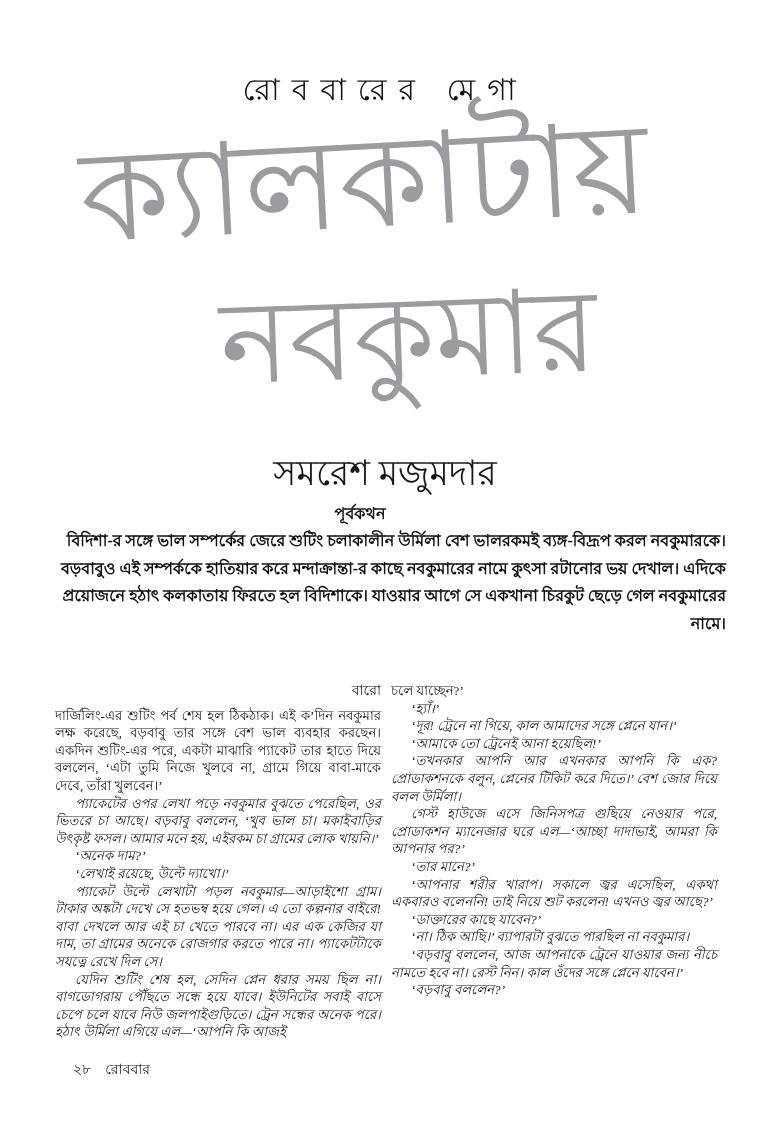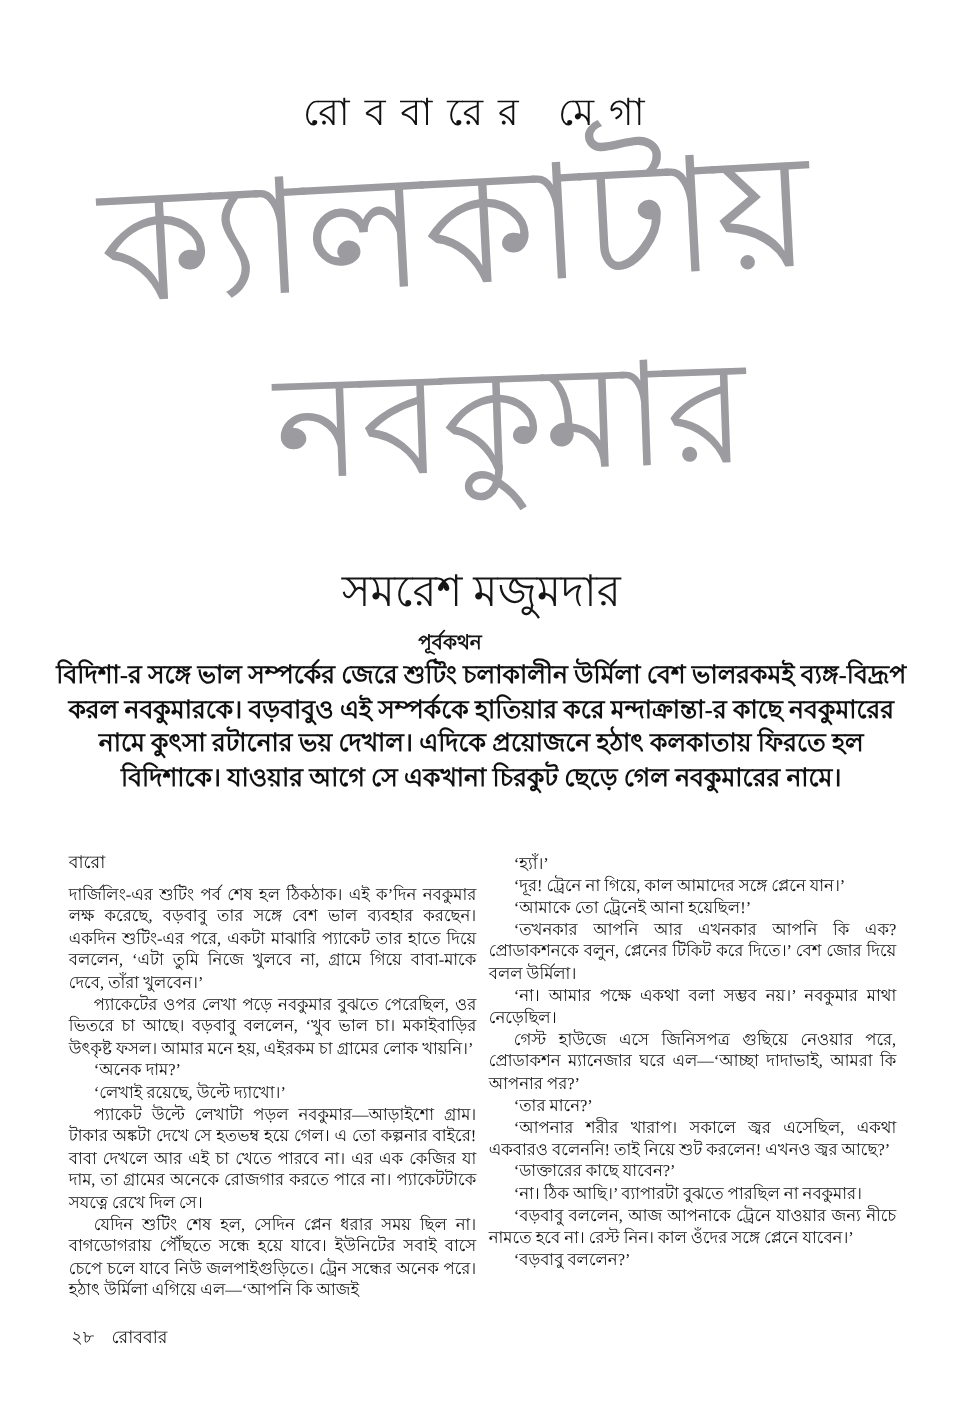--- a/index.html
+++ b/index.html
@@ -39,38 +39,38 @@
   .author {
     position: absolute; top: 446px; left: 0; width: 770px;
     text-align: center; font-size: 35px; color: #161616;
   }
   .prologue-heading {
     position: absolute; top: 501px; left: 0; width: 720px;
     text-align: center; font-size: 16px; font-weight: bold;
   }
   .intro {
     position: absolute; top: 527px; left: 44px; width: 682px;
-    text-align: center;
-    font-size: 20px; line-height: 27.5px; font-weight: bold;
+    text-align: right;
+    font-size: 16px; line-height: 27.5px; font-weight: bold;
     color: #101010;
   }
 
   .columns {
     position: absolute; top: 682px; left: 55px; width: 662px;
     display: flex; gap: 10px;
   }
   .col { width: 326px; font-size: 13.2px; line-height: 17.6px; text-align: justify; }
   .chapter-heading {
-    text-align: left; font-size: 14px; margin-bottom: 7px;
+    text-align: right; font-size: 14px; margin-bottom: 7px;
   }
   .para { text-indent: 0; }
-  .para.indented { text-indent: 20px; }
+  .para.indented { text-indent: 20px; font-style: italic; }
 
   .footer {
-    position: absolute; top: 1058px; left: 57px;
+    position: absolute; top: 1058px; left: 73px;
     font-size: 14px; color: #1a1a1a;
   }
   .footer .page-number { margin-right: 14px; }
 </style>
 </head>
 <body>
 
 <div class="page">
 
   <div class="masthead">রোববারের মেগা</div>
@@ -93,25 +93,25 @@
           <p class="para">দার্জিলিং-এর শুটিং পর্ব শেষ হল ঠিকঠাক। এই ক’দিন নবকুমার লক্ষ করেছে, বড়বাবু তার সঙ্গে বেশ ভাল ব্যবহার করছেন। একদিন শুটিং-এর পরে, একটা মাঝারি প্যাকেট তার হাতে দিয়ে বললেন, ‘এটা তুমি নিজে খুলবে না, গ্রামে গিয়ে বাবা-মাকে দেবে, তাঁরা খুলবেন।’</p>
           <p class="para indented">প্যাকেটের ওপর লেখা পড়ে নবকুমার বুঝতে পেরেছিল, ওর ভিতরে চা আছে। বড়বাবু বললেন, ‘খুব ভাল চা। মকাইবাড়ির উৎকৃষ্ট ফসল। আমার মনে হয়, এইরকম চা গ্রামের লোক খায়নি।’</p>
           <p class="para indented">‘অনেক দাম?’</p>
           <p class="para indented">‘লেখাই রয়েছে, উল্টে দ্যাখো।’</p>
           <p class="para indented">প্যাকেট উল্টে লেখাটা পড়ল নবকুমার—আড়াইশো গ্রাম। টাকার অঙ্কটা দেখে সে হতভম্ব হয়ে গেল। এ তো কল্পনার বাইরে! বাবা দেখলে আর এই চা খেতে পারবে না। এর এক কেজির যা দাম, তা গ্রামের অনেকে রোজগার করতে পারে না। প্যাকেটটাকে সযত্নে রেখে দিল সে।</p>
           <p class="para indented">যেদিন শুটিং শেষ হল, সেদিন প্লেন ধরার সময় ছিল না। বাগডোগরায় পৌঁছতে সন্ধে হয়ে যাবে। ইউনিটের সবাই বাসে চেপে চলে যাবে নিউ জলপাইগুড়িতে। ট্রেন সন্ধের অনেক পরে। হঠাৎ উর্মিলা এগিয়ে এল—‘আপনি কি আজই</p>
         </div>
     </div>
     <div class="col">
       <div class="paras">
+          <p class="para">চলে যাচ্ছেন?’</p>
           <p class="para indented">‘হ্যাঁ।’</p>
           <p class="para indented">‘দূর! ট্রেনে না গিয়ে, কাল আমাদের সঙ্গে প্লেনে যান।’</p>
           <p class="para indented">‘আমাকে তো ট্রেনেই আনা হয়েছিল!’</p>
           <p class="para indented">‘তখনকার আপনি আর এখনকার আপনি কি এক? প্রোডাকশনকে বলুন, প্লেনের টিকিট করে দিতে।’ বেশ জোর দিয়ে বলল উর্মিলা।</p>
-          <p class="para indented">‘না। আমার পক্ষে একথা বলা সম্ভব নয়।’ নবকুমার মাথা নেড়েছিল।</p>
           <p class="para indented">গেস্ট হাউজে এসে জিনিসপত্র গুছিয়ে নেওয়ার পরে, প্রোডাকশন ম্যানেজার ঘরে এল—‘আচ্ছা দাদাভাই, আমরা কি আপনার পর?’</p>
           <p class="para indented">‘তার মানে?’</p>
           <p class="para indented">‘আপনার শরীর খারাপ। সকালে জ্বর এসেছিল, একথা একবারও বলেননি! তাই নিয়ে শুট করলেন! এখনও জ্বর আছে?’</p>
           <p class="para indented">‘ডাক্তারের কাছে যাবেন?’</p>
           <p class="para indented">‘না। ঠিক আছি।’ ব্যাপারটা বুঝতে পারছিল না নবকুমার।</p>
           <p class="para indented">‘বড়বাবু বললেন, আজ আপনাকে ট্রেনে যাওয়ার জন্য নীচে নামতে হবে না। রেস্ট নিন। কাল ওঁদের সঙ্গে প্লেনে যাবেন।’</p>
           <p class="para indented">‘বড়বাবু বললেন?’</p>
         </div>
     </div>
   </div>

